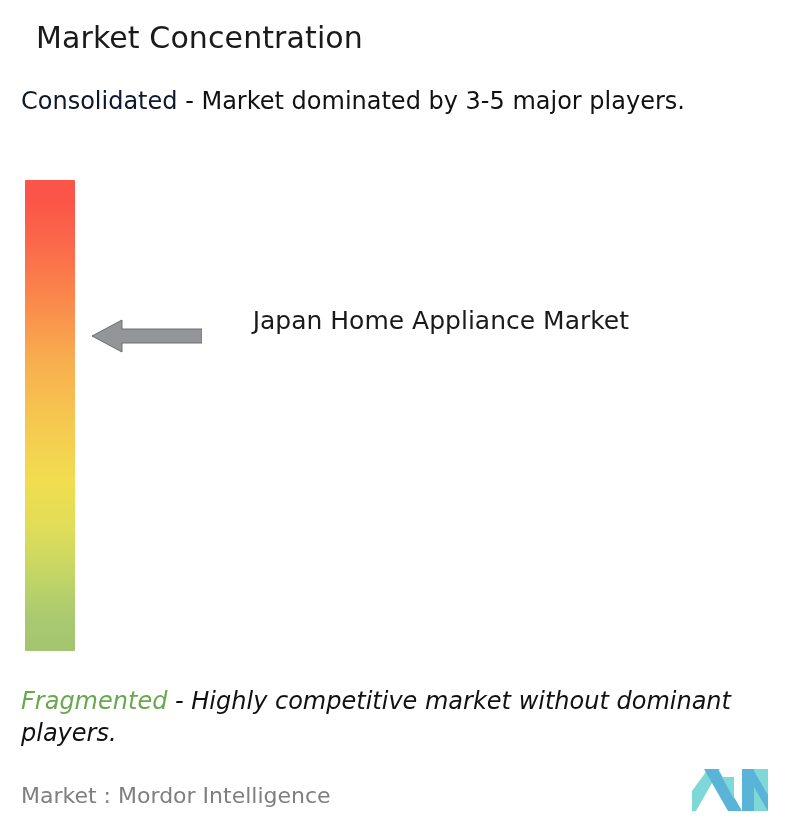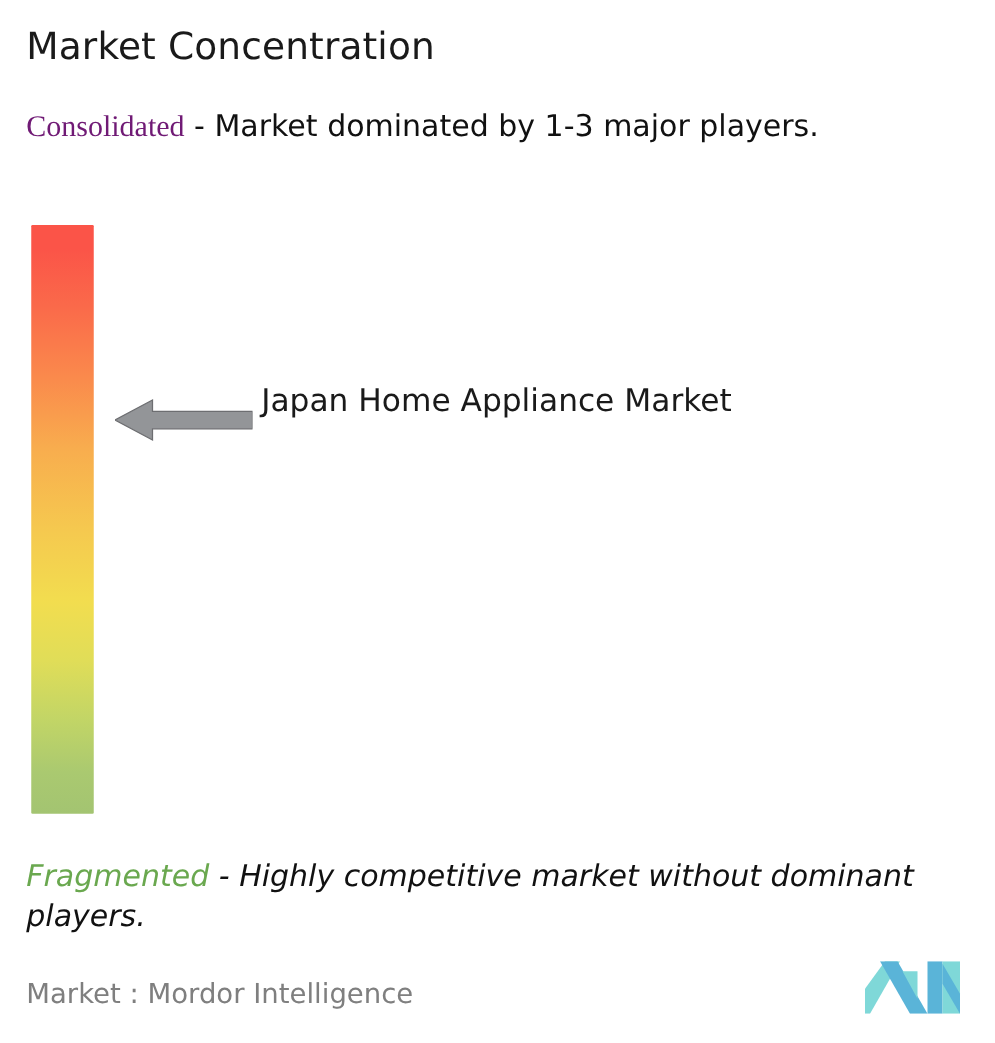--- a/index.html
+++ b/index.html
@@ -12,42 +12,41 @@
     height: 834px;
     position: relative;
     overflow: hidden;
     font-family: "DejaVu Sans", "Liberation Sans", sans-serif;
     -webkit-font-smoothing: antialiased;
   }
 
   
   #page-title {
     position: absolute;
-    left: 21px;
+    left: 36px;
     top: 20px;
     font-size: 30px;
     line-height: 36px;
     color: #1a1a1a;
     letter-spacing: 0.1px;
     white-space: nowrap;
   }
 
   
   #consolidated-legend {
     position: absolute;
     left: 21px;
     top: 85px;
     width: 752px;
     font-size: 24px;
     line-height: 32px;
     color: #111111;
   }
   #consolidated-legend .term {
-    color: #701a75;
-    font-family: Liberation Serif, serif;
+    color: #0f172a;
   }
 
   
   #scale-bar {
     position: absolute;
     left: 25px;
     top: 180px;
     width: 50px;
     height: 471px;
     background: linear-gradient(to bottom,
@@ -77,20 +76,21 @@
 
   
   #market-label {
     position: absolute;
     left: 209px;
     top: 303px;
     width: 420px;
     font-size: 25px;
     line-height: 35px;
     color: #1a1a1a;
+    text-align: right;
   }
 
   
   #fragmented-legend {
     position: absolute;
     left: 21px;
     top: 685px;
     width: 762px;
     font-size: 24px;
     line-height: 32px;
@@ -124,21 +124,21 @@
     height: 42px;
   }
   #brand-logo svg { display: block; }
 </style>
 </head>
 <body>
 
 <div id="page-title">Market Concentration</div>
 
 <div id="consolidated-legend">
-  <span class="term">Consolidated</span><span>  - Market dominated by 1-3 major players.</span>
+  <span class="term">Consolidated</span><span>  - Market dominated by 3-5 major players.</span>
 </div>
 
 <div id="scale-bar"></div>
 
 <div id="market-pointer">
   <svg width="110" height="40" viewBox="0 0 110 40" xmlns="http://www.w3.org/2000/svg">
     <polygon points="0,20 30,4 30,13 110,13 110,27 30,27 30,36" fill="#939598" stroke="#6d6e71" stroke-width="1"></polygon>
   </svg>
 </div>
 

